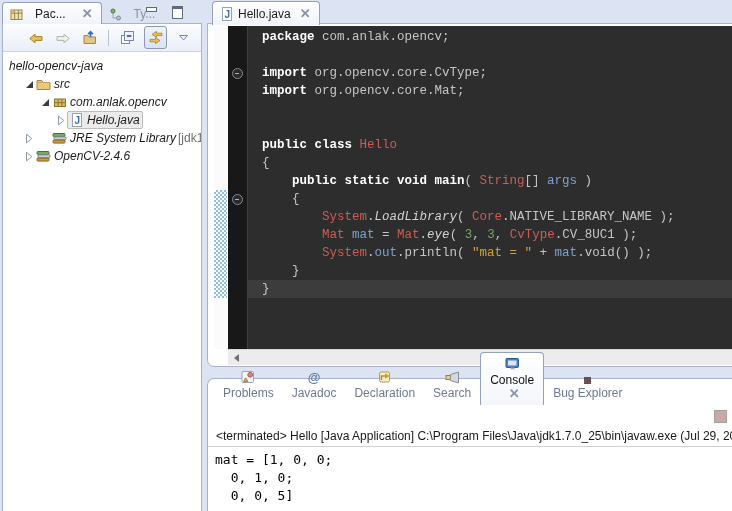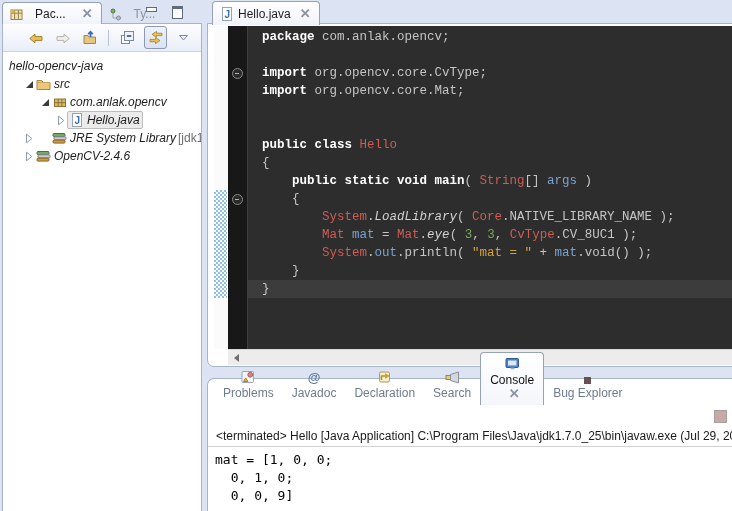--- a/index.html
+++ b/index.html
@@ -357,15 +357,15 @@
           <span class="bug-sq"></span>
         </span>
         <span>Bug Explorer</span>
       </div>
     </div>
   <div class="terminate-btn"></div>
   <div class="cs-status">&lt;terminated&gt; Hello [Java Application] C:\Program Files\Java\jdk1.7.0_25\bin\javaw.exe (Jul 29, 20</div>
   <div id="console-output">
       <div class="out-line">mat = [1, 0, 0;</div>
       <div class="out-line">  0, 1, 0;</div>
-      <div class="out-line">  0, 0, 9]</div>
+      <div class="out-line">  0, 0, 5]</div>
     </div>
 </div>
 
 </body></html>

